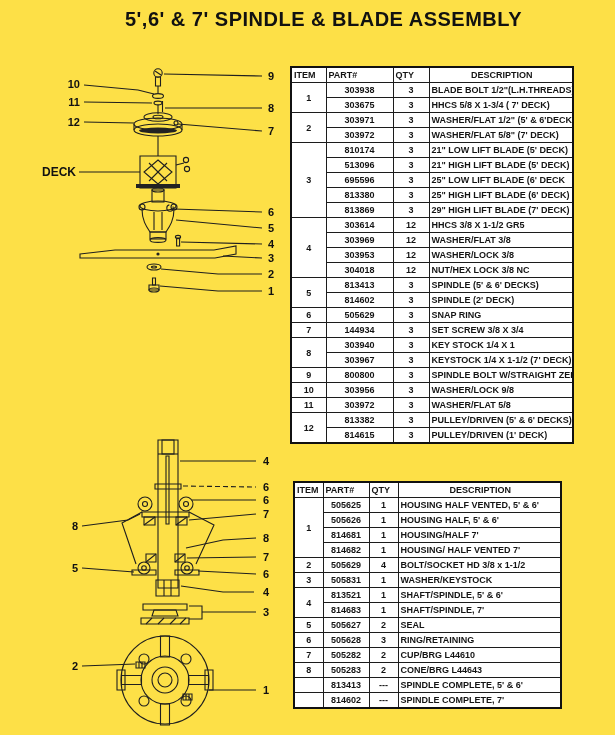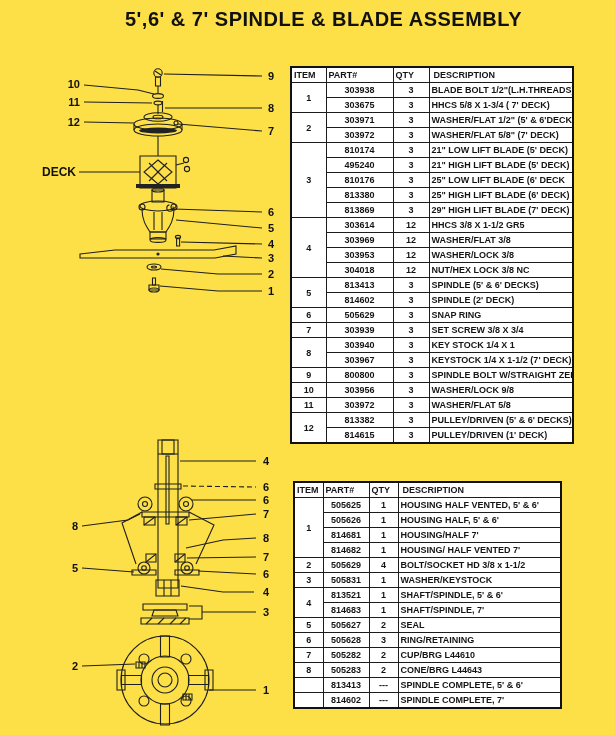--- a/index.html
+++ b/index.html
@@ -12,21 +12,21 @@
   .ln{stroke:#1f1f1f;stroke-width:1.1;fill:none;}
   .fl{fill:#222;stroke:none;}
   .co{font:700 11px "Liberation Sans",sans-serif;fill:#111;}
   .deck{font:700 12px "Liberation Sans",sans-serif;fill:#111;}
   .parts-table{position:absolute;border-collapse:collapse;table-layout:fixed;
                background:#fff;border:2px solid #111;}
   .parts-table th,.parts-table td{border:1px solid #1c1c1c;
       font:700 9px/10px "Liberation Sans",sans-serif;color:#141414;
       padding:1px 2px;height:12px;overflow:hidden;white-space:nowrap;}
   .parts-table th{text-align:left;}
-  .parts-table th:last-child{text-align:left;padding-left:4px;}
+  .parts-table th:last-child{text-align:center;padding-left:4px;}
   .c-item,.c-part,.c-qty{text-align:center;}
   .c-desc{text-align:left;padding-left:4px;white-space:pre-line;}
   .grp td{border-top:1.6px solid #101010;}
 </style>
 </head>
 <body>
 
 <div class="page">
 
   <div class="title">5',6' &amp; 7' SPINDLE &amp; BLADE ASSEMBLY</div>
@@ -256,26 +256,26 @@
           <td class="c-qty">3</td>
           <td class="c-desc">WASHER/FLAT 5/8" (7' DECK)</td>
         </tr>
         <tr class="grp">
           <td rowspan="5" class="c-item">3</td>
           <td class="c-part">810174</td>
           <td class="c-qty">3</td>
           <td class="c-desc">21" LOW LIFT BLADE (5'  DECK)</td>
         </tr>
         <tr>
-          <td class="c-part">495240</td>
+          <td class="c-part">513096</td>
           <td class="c-qty">3</td>
           <td class="c-desc">21" HIGH LIFT BLADE (5'  DECK)</td>
         </tr>
         <tr>
-          <td class="c-part">810176</td>
+          <td class="c-part">695596</td>
           <td class="c-qty">3</td>
           <td class="c-desc">25" LOW LIFT BLADE (6'  DECK</td>
         </tr>
         <tr>
           <td class="c-part">813380</td>
           <td class="c-qty">3</td>
           <td class="c-desc">25" HIGH LIFT BLADE (6'  DECK)</td>
         </tr>
         <tr>
           <td class="c-part">813869</td>
@@ -315,21 +315,21 @@
           <td class="c-desc">SPINDLE (2'  DECK)</td>
         </tr>
         <tr class="grp">
           <td rowspan="1" class="c-item">6</td>
           <td class="c-part">505629</td>
           <td class="c-qty">3</td>
           <td class="c-desc">SNAP RING</td>
         </tr>
         <tr class="grp">
           <td rowspan="1" class="c-item">7</td>
-          <td class="c-part">303939</td>
+          <td class="c-part">144934</td>
           <td class="c-qty">3</td>
           <td class="c-desc">SET SCREW 3/8 X 3/4</td>
         </tr>
         <tr class="grp">
           <td rowspan="2" class="c-item">8</td>
           <td class="c-part">303940</td>
           <td class="c-qty">3</td>
           <td class="c-desc">KEY STOCK 1/4 X 1</td>
         </tr>
         <tr>

